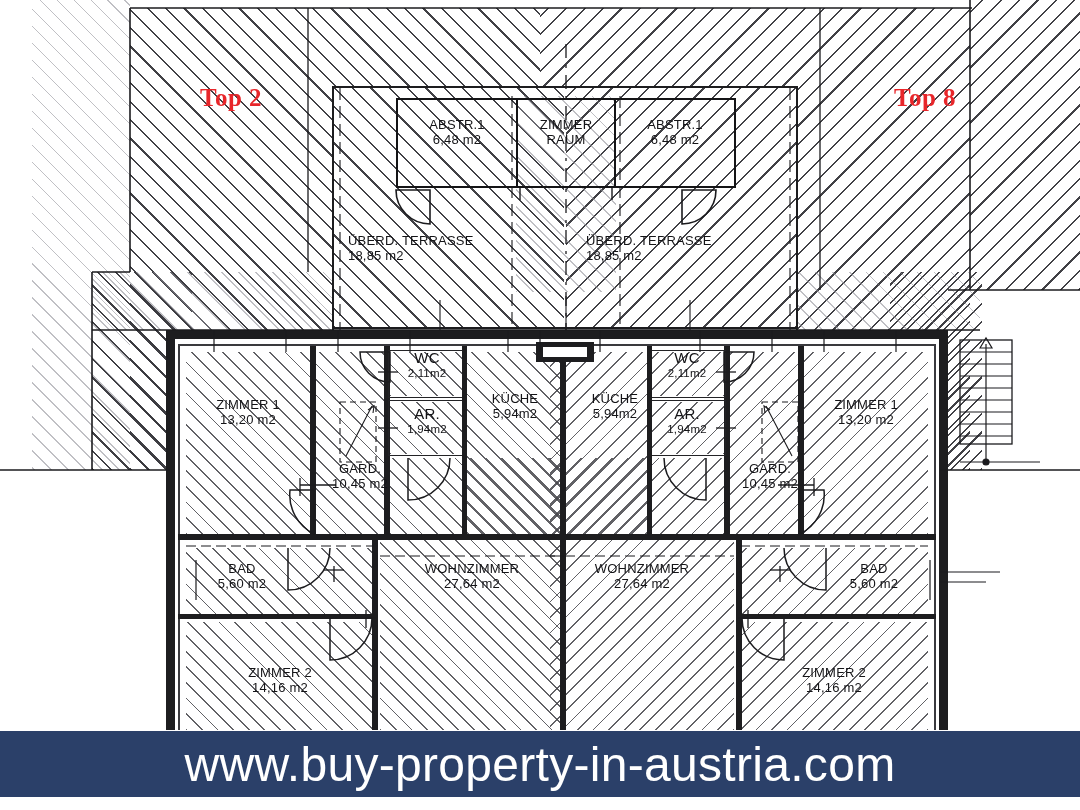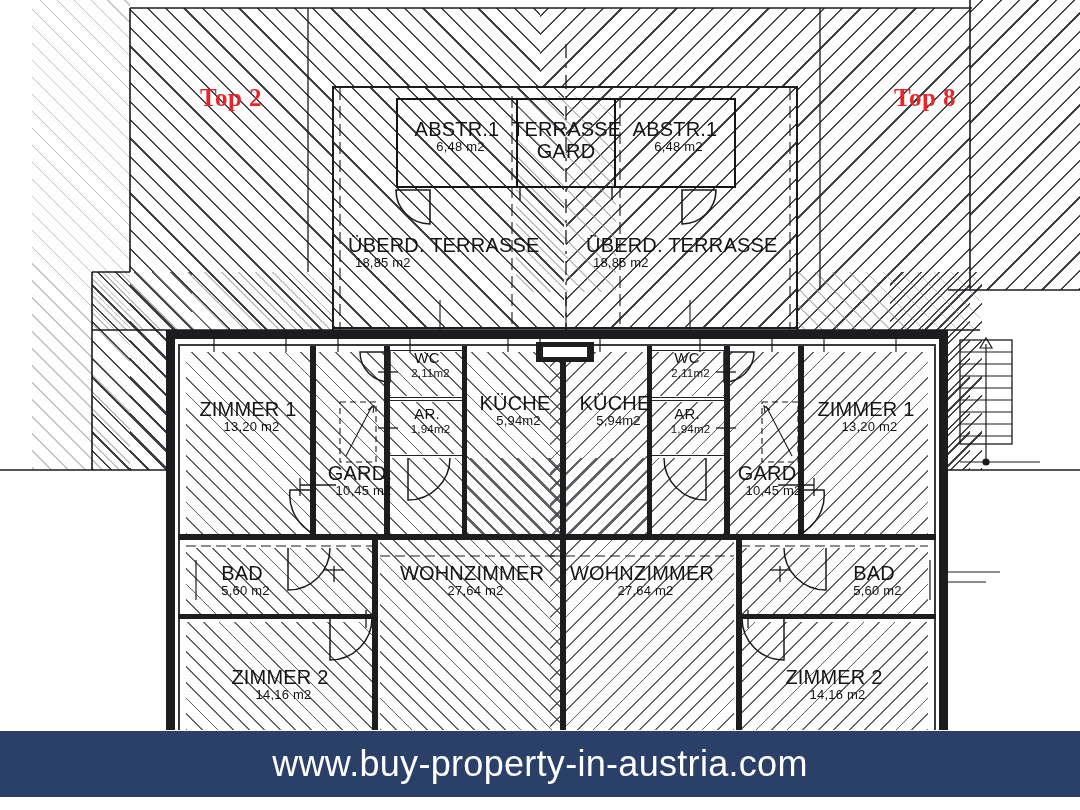--- a/index.html
+++ b/index.html
@@ -37,32 +37,32 @@
   .thin{position:absolute;background:#3a3a3e;}
 
   
   .roombox{position:absolute;border:2.5px solid #141416;box-sizing:border-box;}
   .roombox2{position:absolute;border:1.6px solid #232326;box-sizing:border-box;}
 
   
   .lbl{position:absolute;text-align:center;color:#141417;
        font-family:"Liberation Sans",sans-serif;line-height:1.12;
        white-space:nowrap;letter-spacing:.2px;}
-  .lbl .nm{display:block;font-size:20px;}
-  .lbl .ar{display:block;font-size:13px;margin-left:7px;}
+  .lbl .nm{display:block;font-size:13px;}
+  .lbl .ar{display:block;font-size:13px;}
   .lbl.small .nm{font-size:15px;}
   .lbl.small .ar{font-size:11.5px;}
 
   .topmark{position:absolute;color:#e8262a;font-weight:bold;font-size:25px;
            font-family:"Liberation Serif",serif;letter-spacing:.5px;}
 
   
   #banner{position:absolute;left:0;width:1080px;background:#2b4069;
           display:flex;align-items:center;justify-content:center;}
-  #banner span{color:#ffffff;font-size:36px;font-family:"Liberation Sans",sans-serif;
+  #banner span{color:#ffffff;font-size:48px;font-family:"Liberation Sans",sans-serif;
                letter-spacing:.3px;}
 
   svg.ov{position:absolute;left:0;top:0;width:1080px;height:810px;pointer-events:none;}
 </style>
 </head>
 <body>
 
 <div id="stage">
 
   <div class="blk hatch-pale" style="left:0;top:0;width:130px;height:470px;"></div>
@@ -271,22 +271,22 @@
   </svg>
 
   <div class="topmark" style="left:200px;top:84px;">Top 2</div>
   <div class="topmark" style="left:894px;top:84px;">Top 8</div>
 
   <div class="lbl" style="left:396px;top:118px;width:122px;">
     <span class="nm">ABSTR.1</span>
     <span class="ar">6,48 m2</span>
   </div>
   <div class="lbl" style="left:512px;top:118px;width:108px;">
-    <span class="nm">TERRASSE</span>
-    <span class="nm">GARD</span>
+    <span class="nm">ZIMMER</span>
+    <span class="nm">RAUM</span>
   </div>
   <div class="lbl" style="left:614px;top:118px;width:122px;">
     <span class="nm">ABSTR.1</span>
     <span class="ar">6,48 m2</span>
   </div>
 
   <div class="lbl" style="left:348px;top:234px;width:200px;text-align:left;">
     <span class="nm">ÜBERD. TERRASSE</span>
     <span class="ar">18,85 m2</span>
   </div>

